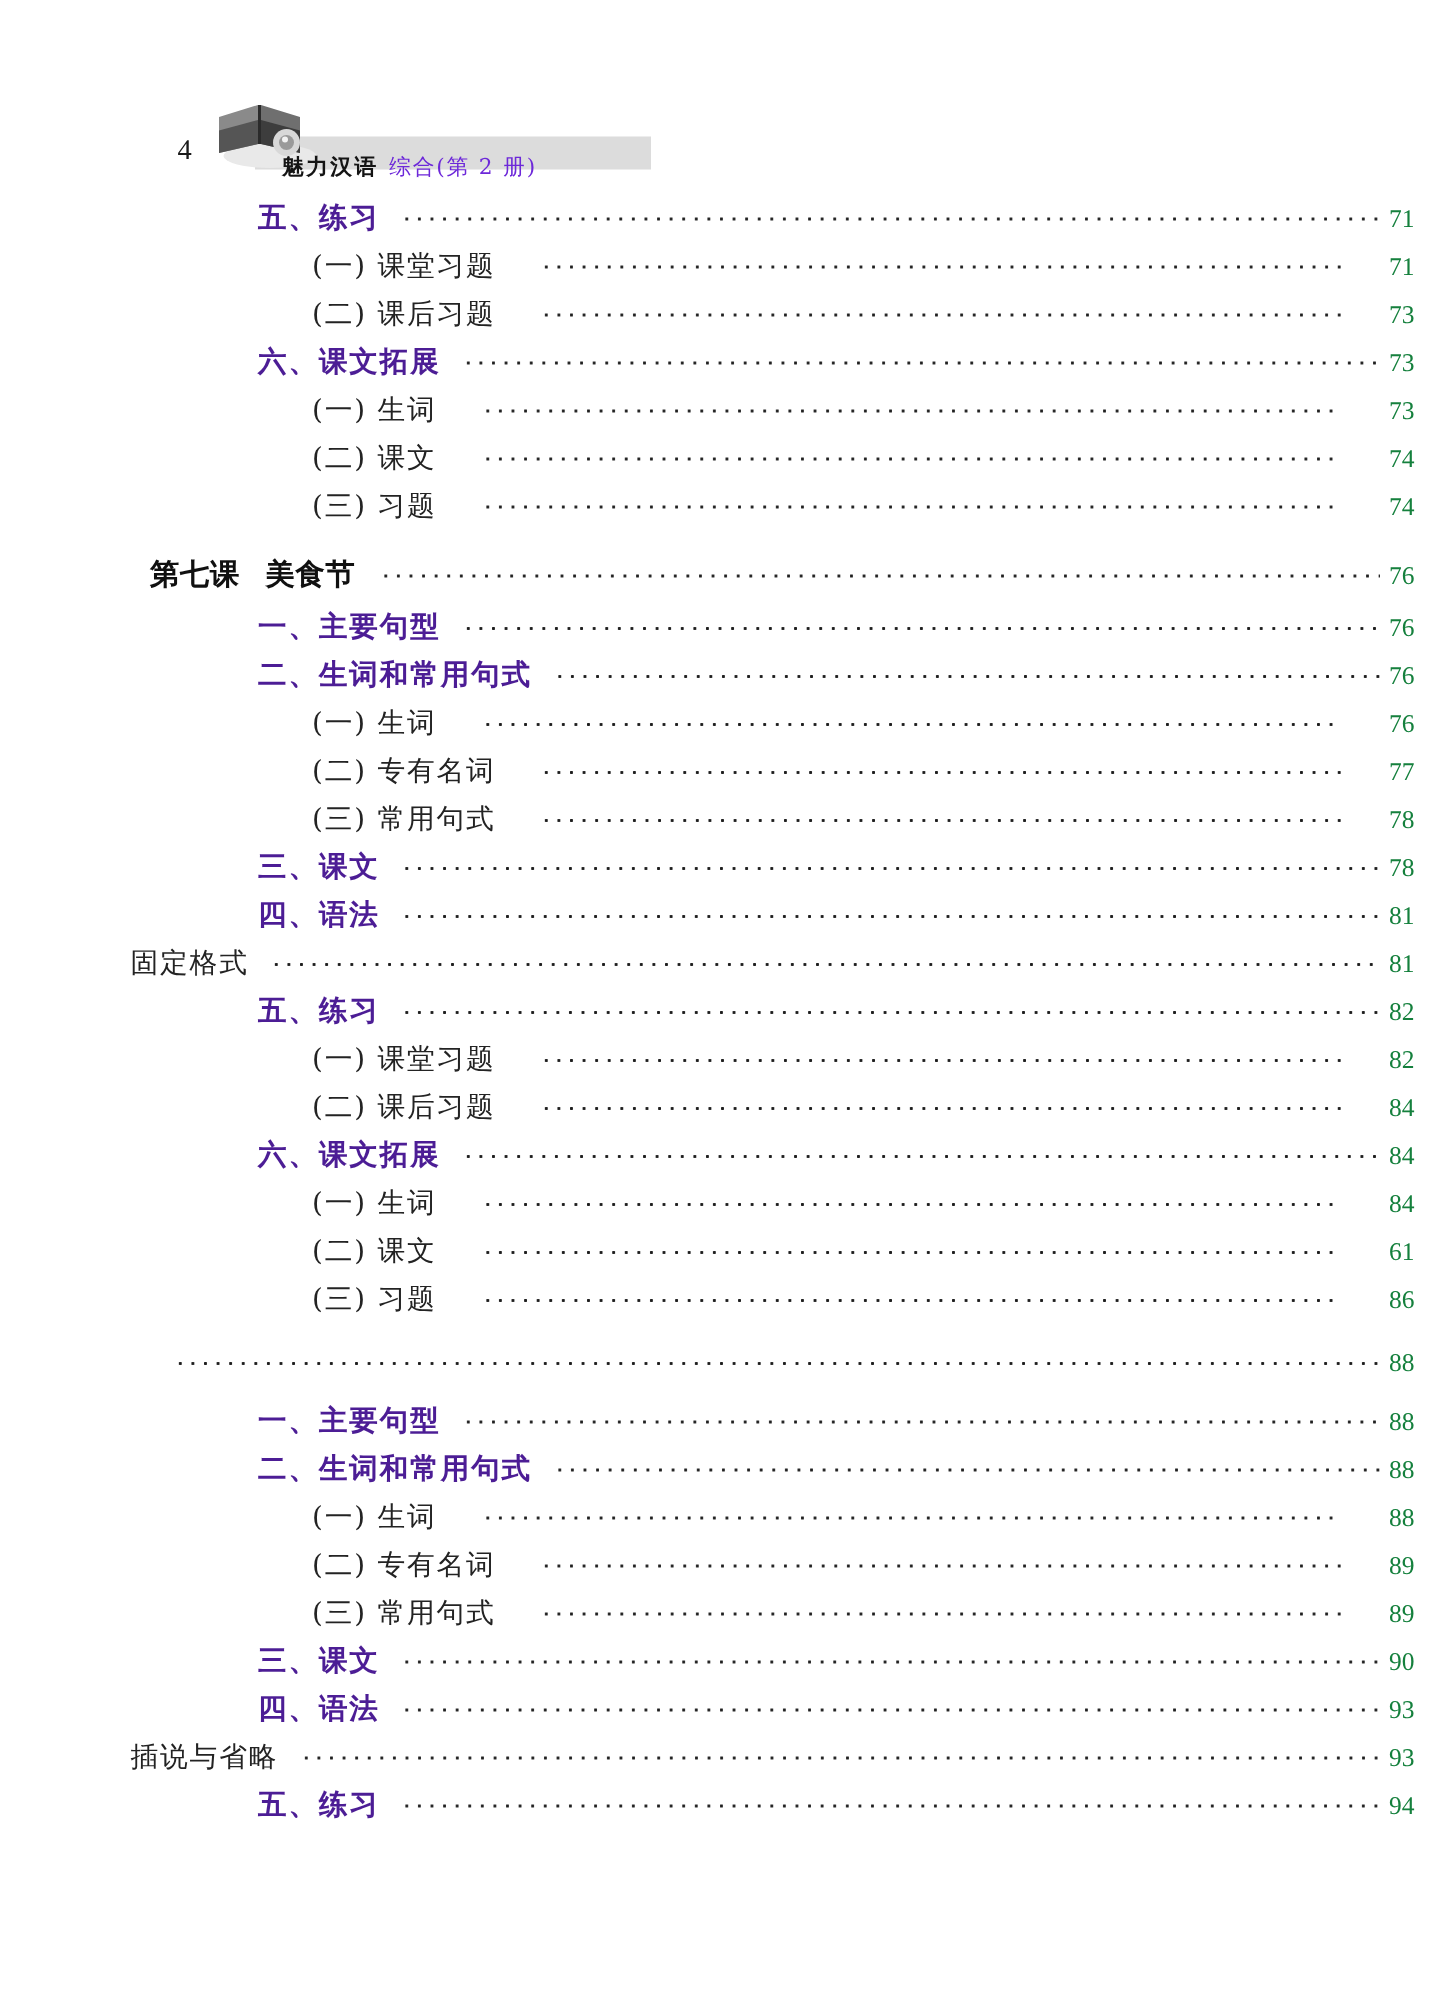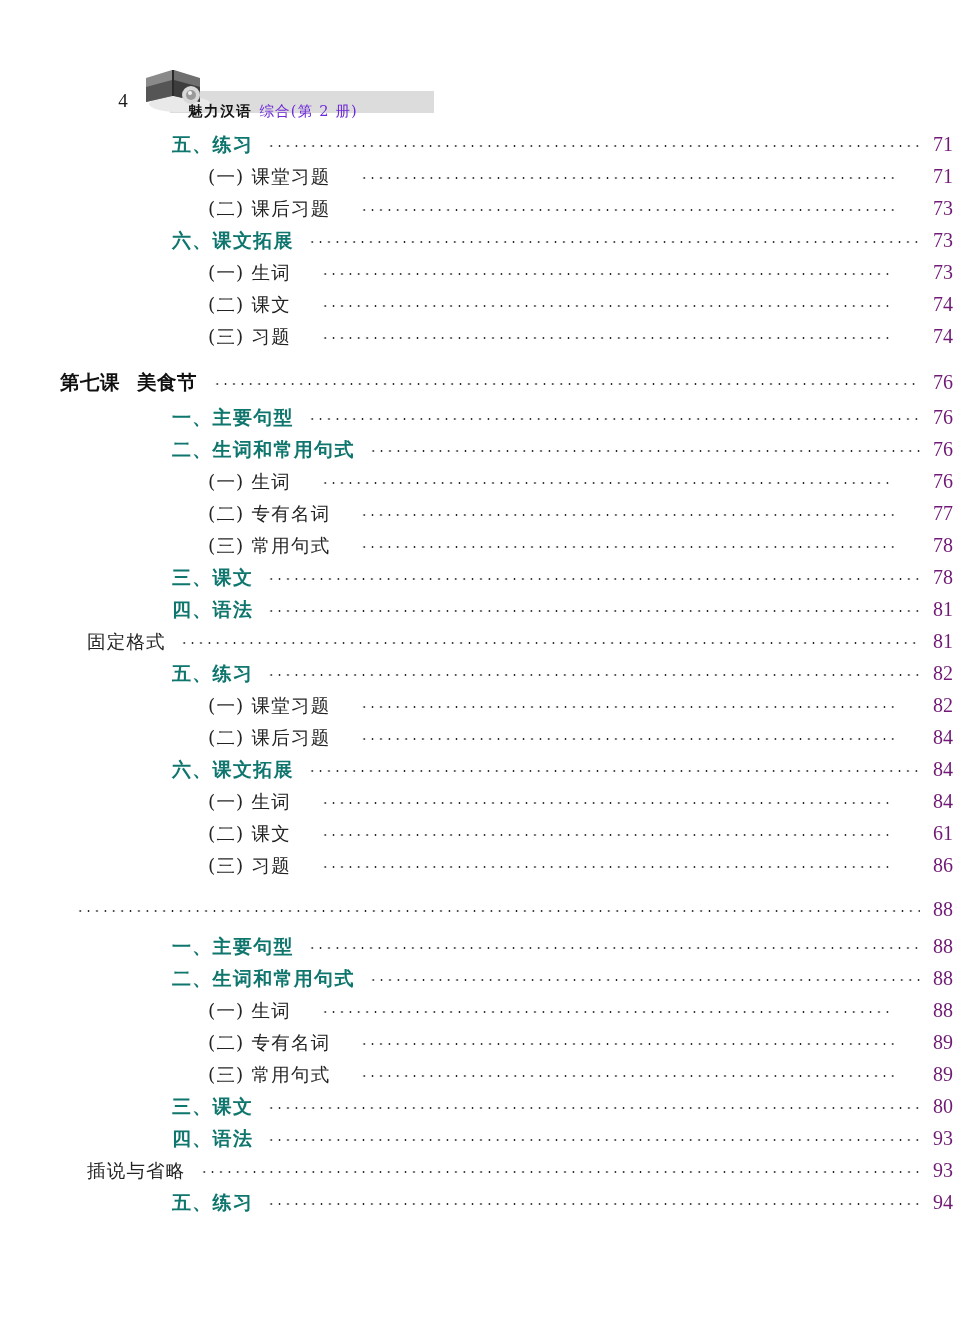--- a/index.html
+++ b/index.html
@@ -109,48 +109,48 @@
     bottom: 0.28em;
     height: 2px;
     background-image: radial-gradient(circle, #1f1f1f 0.9px, rgba(255,255,255,0) 1.1px);
     background-size: 8.4px 2px;
     background-repeat: repeat-x;
     background-position: left bottom;
   }
   .toc-page {
     flex: 0 0 auto;
     width: 34px;
-    text-align: center;
+    text-align: left;
     font-family: "Liberation Serif", "DejaVu Serif", serif;
-    font-size: 20px;
-    color: #701a75;
+    font-size: 17px;
+    color: #15803d;
   }
 
   
-  .lvl-lesson { padding-left: 60px; }
+  .lvl-lesson { padding-left: 100px; }
   .lvl-1      { padding-left: 172px; }
   .lvl-2      { padding-left: 208px; gap: 26px; }
   .lvl-3      { padding-left: 87px; }
 
   .toc-row.lvl-lesson .toc-label {
     font-family: "DejaVu Sans", "Liberation Sans", sans-serif;
     font-weight: bold;
     font-size: 19.5px;
     letter-spacing: 0.5px;
     color: #101010;
   }
   .toc-row.lvl-lesson .toc-dots { margin-left: 16px; }
   .toc-row.lvl-lesson .toc-label .lesson-no { margin-right: 17px; }
 
   .toc-row.lvl-1 .toc-label {
     font-family: "DejaVu Serif", "Liberation Serif", serif;
     font-weight: bold;
     font-size: 19px;
     letter-spacing: 1.3px;
-    color: #0f766e;
+    color: #4c1d95;
   }
   .toc-row.lvl-1 .toc-dots { margin-left: 14px; }
 
   .toc-row.lvl-2 .toc-label,
   .toc-row.lvl-3 .toc-label {
     font-family: "DejaVu Serif", "Liberation Serif", serif;
     font-weight: normal;
     font-size: 18.5px;
     letter-spacing: 1.2px;
     color: #232323;
@@ -331,21 +331,21 @@
       <div class="toc-page">89</div>
     </div>
     <div class="toc-row lvl-2">
       <div class="toc-label">(三) 常用句式</div>
       <div class="toc-dots"></div>
       <div class="toc-page">89</div>
     </div>
     <div class="toc-row lvl-1">
       <div class="toc-label">三、课文</div>
       <div class="toc-dots"></div>
-      <div class="toc-page">80</div>
+      <div class="toc-page">90</div>
     </div>
     <div class="toc-row lvl-1">
       <div class="toc-label">四、语法</div>
       <div class="toc-dots"></div>
       <div class="toc-page">93</div>
     </div>
     <div class="toc-row lvl-3">
       <div class="toc-label">插说与省略</div>
       <div class="toc-dots"></div>
       <div class="toc-page">93</div>

